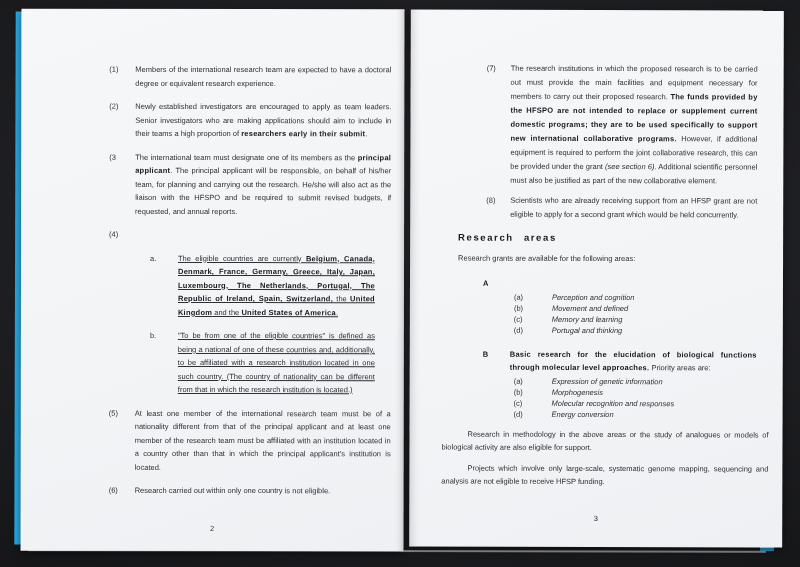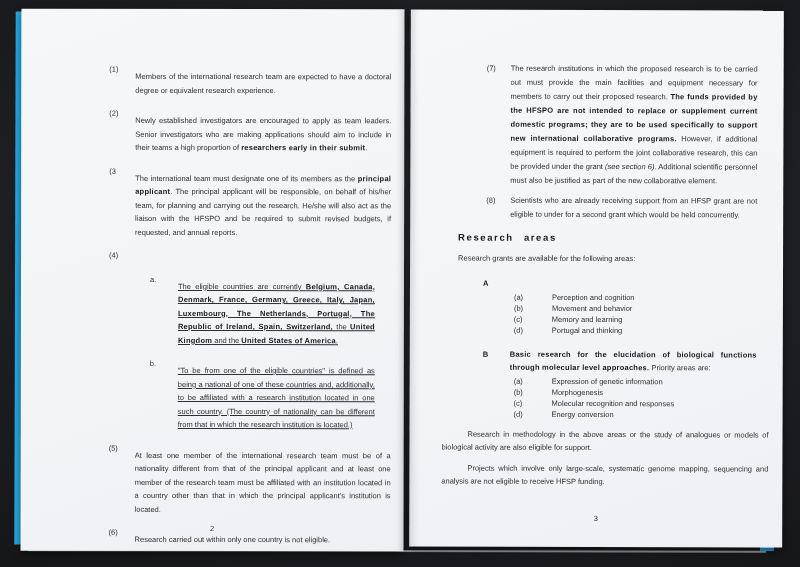--- a/index.html
+++ b/index.html
@@ -39,41 +39,41 @@
   .page-right{
     left:410px;top:10px;width:373px;height:537px;transform:rotate(0.18deg);
     box-shadow:0 3px 9px rgba(0,0,0,.5), inset 9px 0 10px -8px rgba(20,20,30,.22);
   }
   .b{font-weight:bold;letter-spacing:.25px;color:var(--ink_bold,#19191f);}
   .i{font-style:italic;}
   
   .page-left .body{padding-top:54px;}
   .page-left .row{display:flex;margin-bottom:10px;font-size:7.5px;line-height:13.5px;}
   .page-left .row .num{flex:none;width:26px;margin-left:88px;}
-  .page-left .row .txt{flex:none;width:256px;text-align:justify;margin-top:7px;}
+  .page-left .row .txt{flex:none;width:256px;text-align:justify;}
   .page-left .row.sub .num{margin-left:129px;width:28px;}
   .page-left .row.sub .txt{width:197px;text-decoration:underline;}
   
   .page-right .body{padding-top:52px;}
   .page-right .row{display:flex;margin-bottom:6px;font-size:7.5px;line-height:14px;}
   .page-right .row .num{flex:none;width:24px;margin-left:76px;}
   .page-right .row .txt{flex:none;width:247px;text-align:justify;}
   .heading{
     margin:10px 0 0 48px;font-size:9.5px;font-weight:bold;
     letter-spacing:1.6px;word-spacing:6px;color:var(--ink_bold,#19191f);
   }
   .intro{margin:10px 0 0 48px;font-size:7.5px;line-height:12px;}
   .area{margin-top:12px;}
   .area-head{display:flex;font-size:7.5px;line-height:13px;}
   .alabel{flex:none;width:27px;margin-left:73px;font-weight:bold;color:var(--ink_bold,#19191f);}
   .atitle{flex:none;width:247px;text-align:justify;}
   .plist{margin-top:2px;}
   .prow{display:flex;font-size:7.5px;line-height:11px;}
   .pnum{flex:none;width:38px;margin-left:104px;}
-  .ptxt{flex:none;}
+  .ptxt{flex:none;font-style:italic;}
   .para{margin:8px 14px 0 32px;font-size:7.5px;line-height:13px;text-align:justify;text-indent:26px;}
   .pageno{position:absolute;left:0;right:0;bottom:18px;text-align:center;font-size:7.5px;}
   .page-right .pageno{bottom:24px;}
 </style>
 </head>
 <body>
 
 <div class="stage">
   <div class="cyan-underlay"></div>
   <div class="bottom-edge"></div>
@@ -128,38 +128,38 @@
   <div class="page page-right">
     <div class="body">
 
       <div class="row">
         <span class="num">(7)</span>
         <div class="txt"><span>The research institutions in which the proposed research is to be carried out must provide the main facilities and equipment necessary for members to carry out their proposed research.  </span><span class="b">The funds provided by the HFSPO are not intended to replace or supplement current domestic programs;  they are to be used specifically to support new international collaborative programs.</span><span>  However, if additional equipment is required to perform the joint collaborative research, this can be provided under the grant </span><span class="i">(see section 6)</span><span>.  Additional scientific personnel must also be justified as part of the new collaborative element.</span></div>
       </div>
 
       <div class="row">
         <span class="num">(8)</span>
-        <div class="txt"><span>Scientists who are already receiving support from an HFSP grant are not eligible to under for a second grant which would be held concurrently.</span></div>
+        <div class="txt"><span>Scientists who are already receiving support from an HFSP grant are not eligible to apply for a second grant which would be held concurrently.</span></div>
       </div>
 
       <div class="heading">Research areas</div>
       <div class="intro">Research grants are available for the following areas:</div>
 
       <div class="area">
         <div class="area-head">
           <span class="alabel">A</span>
         </div>
         <div class="plist">
           <div class="prow">
             <span class="pnum">(a)</span>
             <span class="ptxt">Perception and cognition</span>
           </div>
           <div class="prow">
             <span class="pnum">(b)</span>
-            <span class="ptxt">Movement and behavior</span>
+            <span class="ptxt">Movement and defined</span>
           </div>
           <div class="prow">
             <span class="pnum">(c)</span>
             <span class="ptxt">Memory and learning</span>
           </div>
           <div class="prow">
             <span class="pnum">(d)</span>
             <span class="ptxt">Portugal and thinking</span>
           </div>
         </div>

